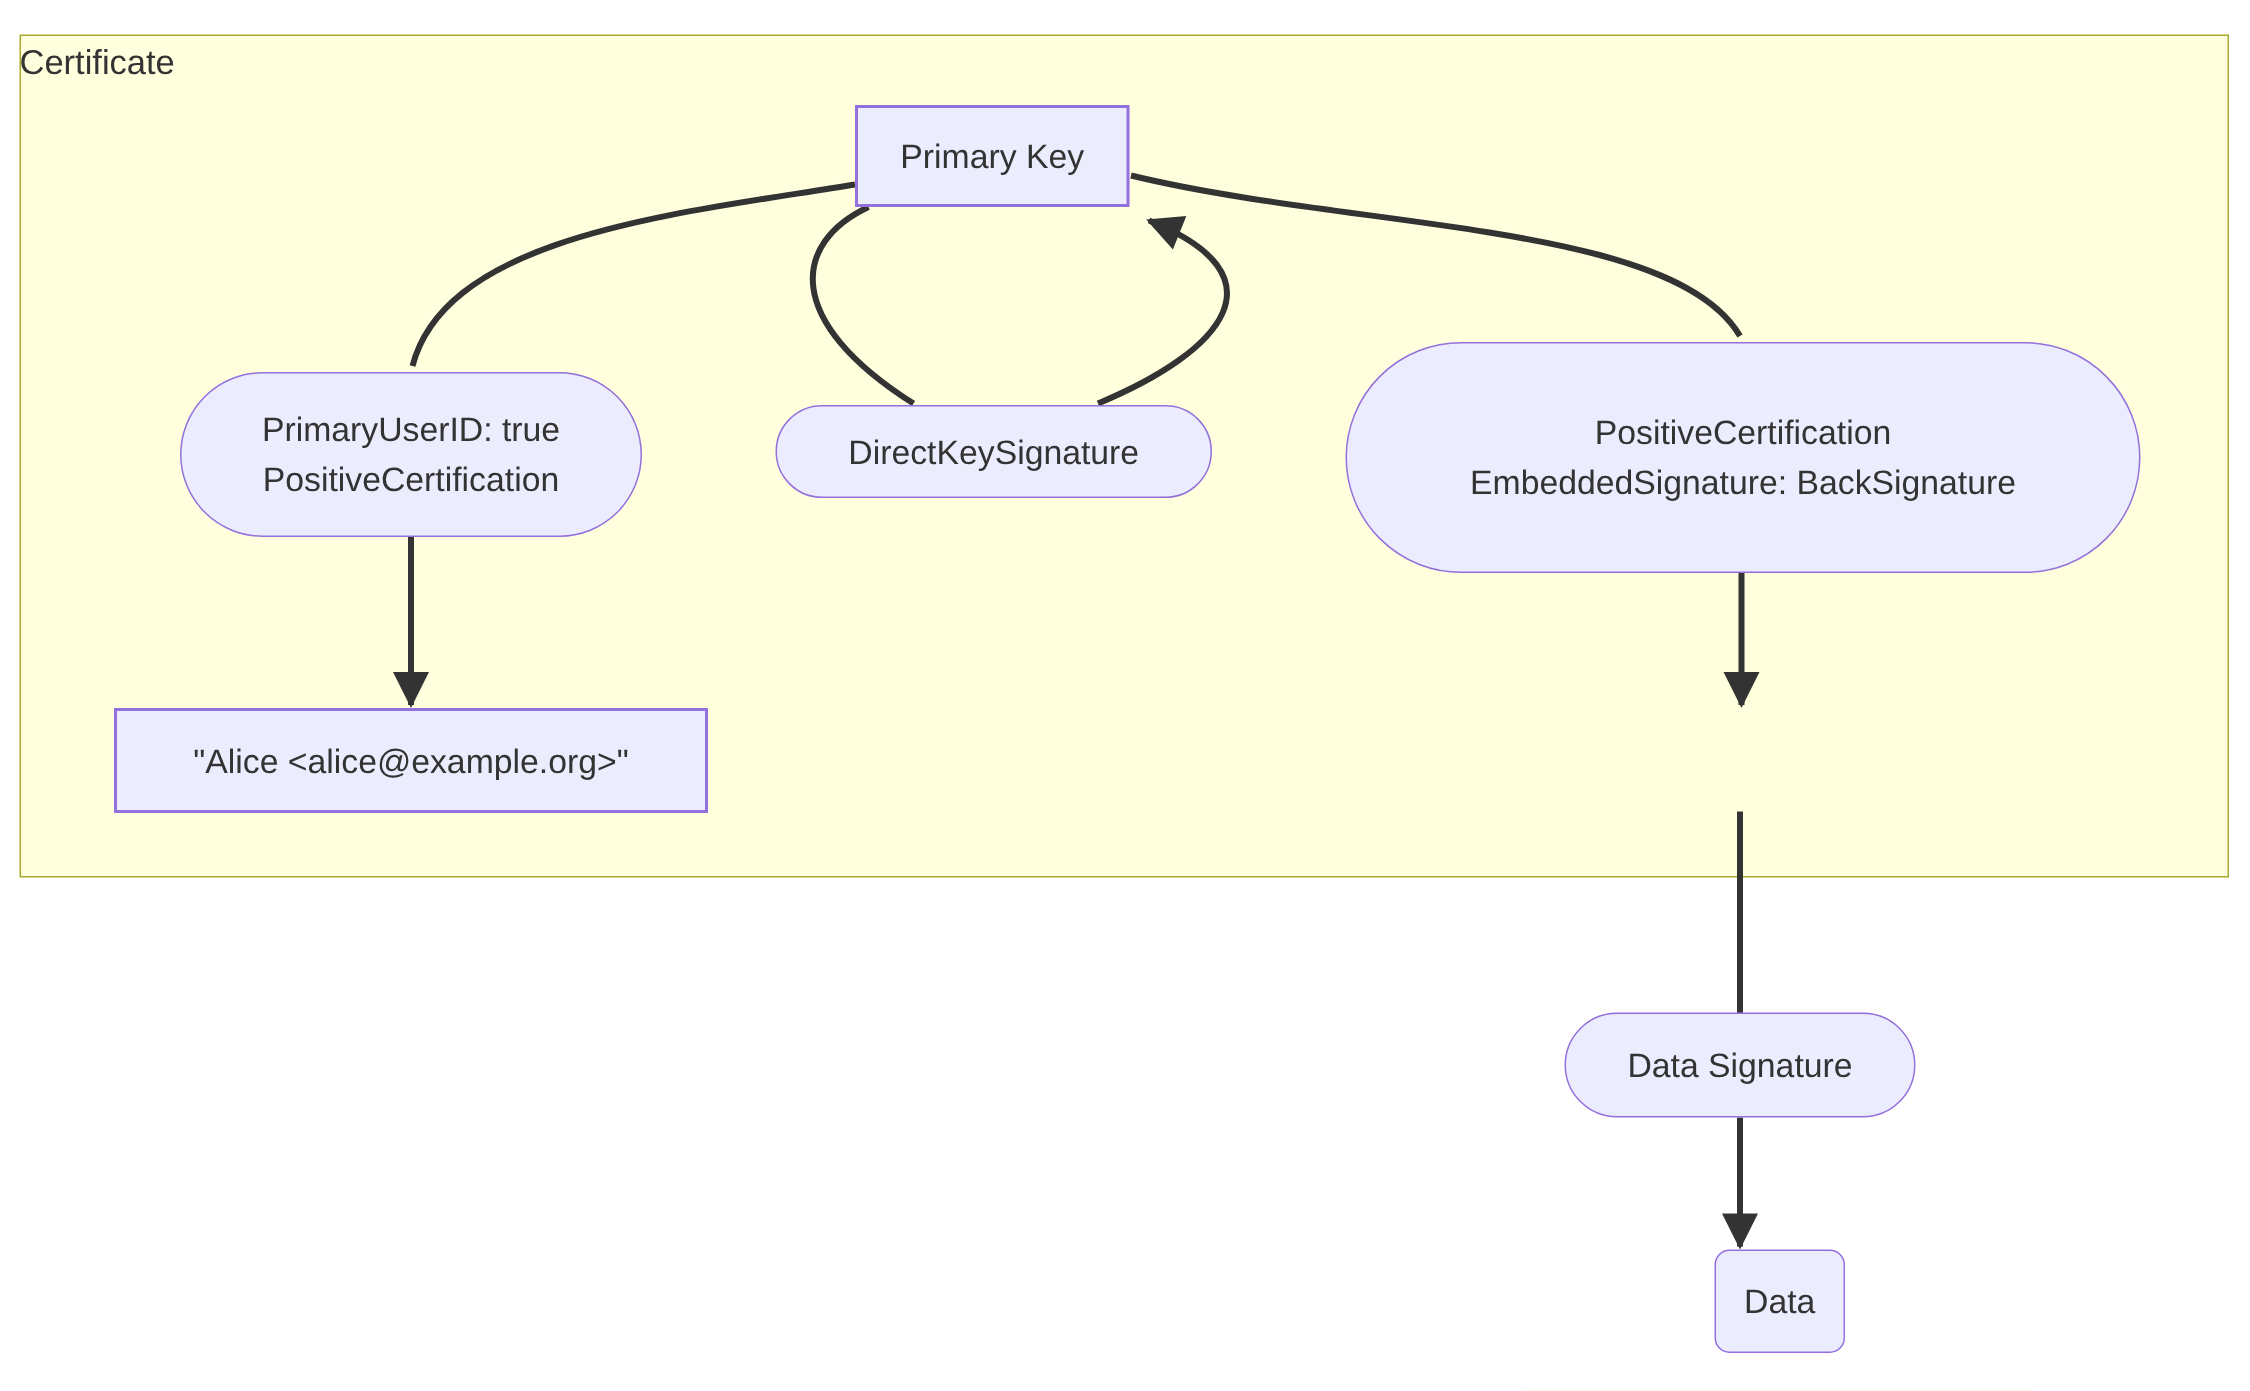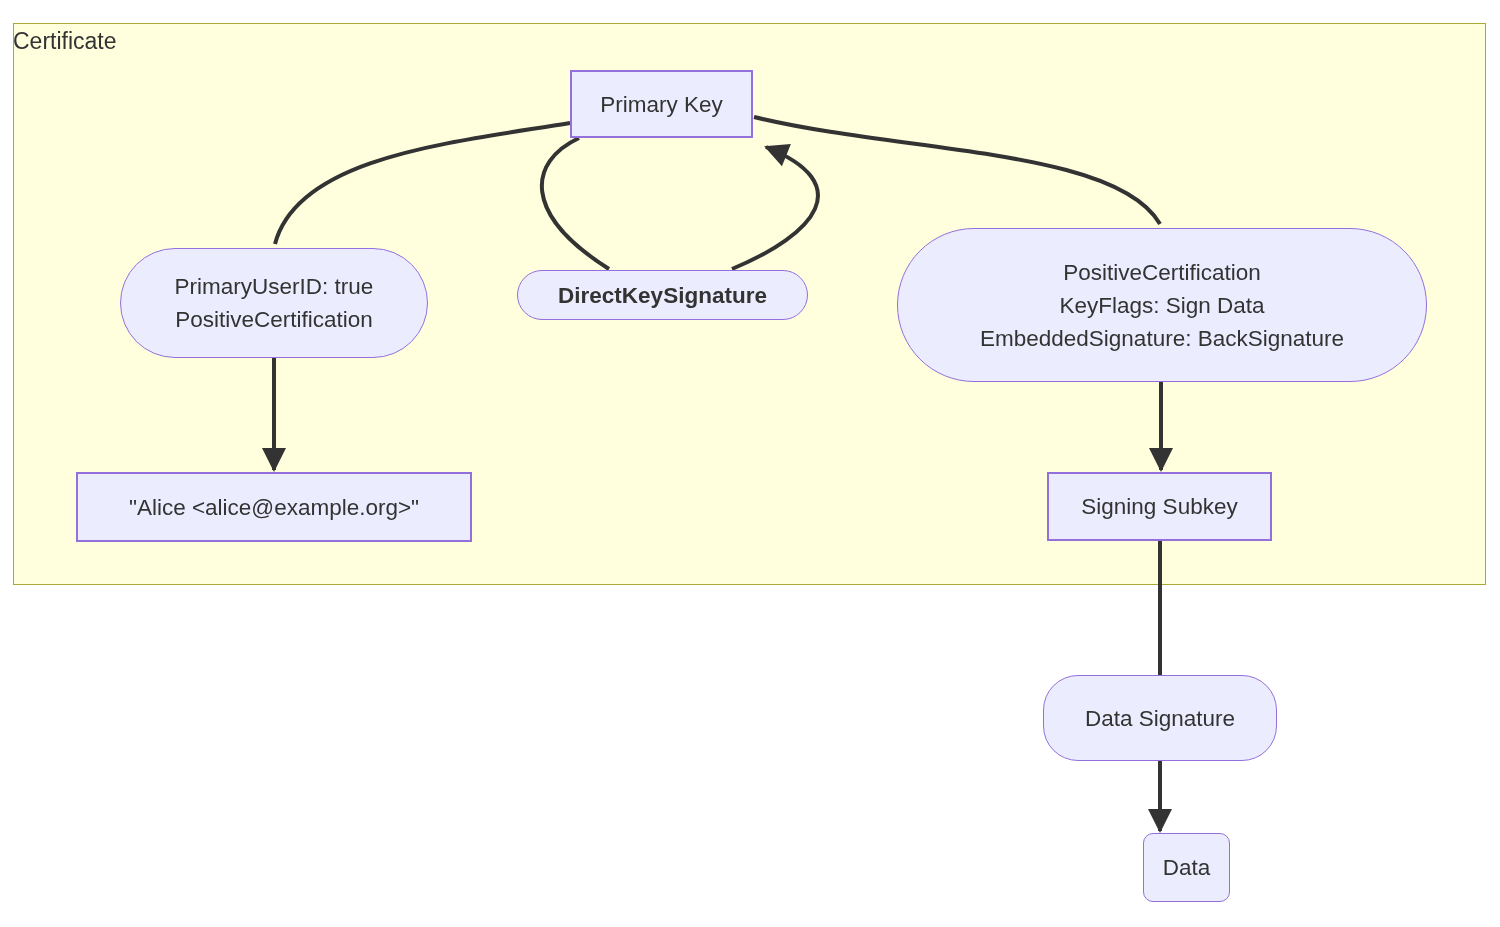--- a/index.html
+++ b/index.html
@@ -9,25 +9,25 @@
            background:var(--cluster-fill,#ffffde);border:1.5px solid var(--cluster-border,#aaaa33);}
   .cluster-label{position:absolute;left:13px;top:28px;width:1471px;
            font-size:23px;line-height:26px;}
   svg.edges{position:absolute;left:0;top:0;width:1500px;height:927px;}
   svg.edges path{fill:none;stroke:var(--edge,#333333);stroke-width:4px;}
   .node{position:absolute;display:flex;flex-direction:column;align-items:center;justify-content:center;
         background:var(--node-fill,#ECECFF);border:2px solid var(--node-border,#9370DB);
         box-sizing:border-box;font-size:22.5px;line-height:33px;text-align:center;white-space:nowrap;}
   #n-primary-key   {left:570px;top:70px;  width:183px;height:68px;}
   #n-positive-cert {left:120px;top:248px; width:308px;height:110px;border-radius:55px;border-width:1.7px;}
-  #n-dks           {left:517px;top:270px; width:291px;height:50px; border-radius:35px;border-width:1.7px;font-weight:bold;}
+  #n-dks           {left:517px;top:270px; width:291px;height:62px; border-radius:35px;border-width:1.7px;}
   #n-sbs           {left:897px;top:228px; width:530px;height:154px;border-radius:77px;border-width:1.7px;}
   #n-user-id       {left:76px;  top:472px;width:396px;height:70px;}
   #n-signing-subkey{left:1047px;top:472px;width:225px;height:69px;}
-  #n-data-sig      {left:1043px;top:675px;width:234px;height:86px;border-radius:35px;border-width:1.7px;justify-content:center;}
+  #n-data-sig      {left:1043px;top:675px;width:234px;height:70px;border-radius:35px;border-width:1.7px;justify-content:center;}
   #n-data          {left:1116px;top:833px;width:87px; height:69px;border-radius:10px;border-width:1.7px;margin-left:27px;}
 </style>
 </head>
 <body>
 
 <div class="canvas">
 
   <div class="cluster"></div>
   <div class="cluster-label">Certificate</div>
 
@@ -55,31 +55,27 @@
     <div>PrimaryUserID: true</div>
     <div>PositiveCertification</div>
   </div>
 
   <div class="node" id="n-dks">
     <div>DirectKeySignature</div>
   </div>
 
   <div class="node" id="n-sbs">
     <div>PositiveCertification</div>
-    <div>KeyFlags: Sign Data</div>
     <div>EmbeddedSignature: BackSignature</div>
   </div>
 
   <div class="node" id="n-user-id">
     <div>"Alice &lt;alice@example.org&gt;"</div>
   </div>
 
-  <div class="node" id="n-signing-subkey">
-    <div>Signing Subkey</div>
-  </div>
 
   <div class="node" id="n-data-sig">
     <div>Data Signature</div>
   </div>
 
   <div class="node" id="n-data">
     <div>Data</div>
   </div>
 
 </div>

